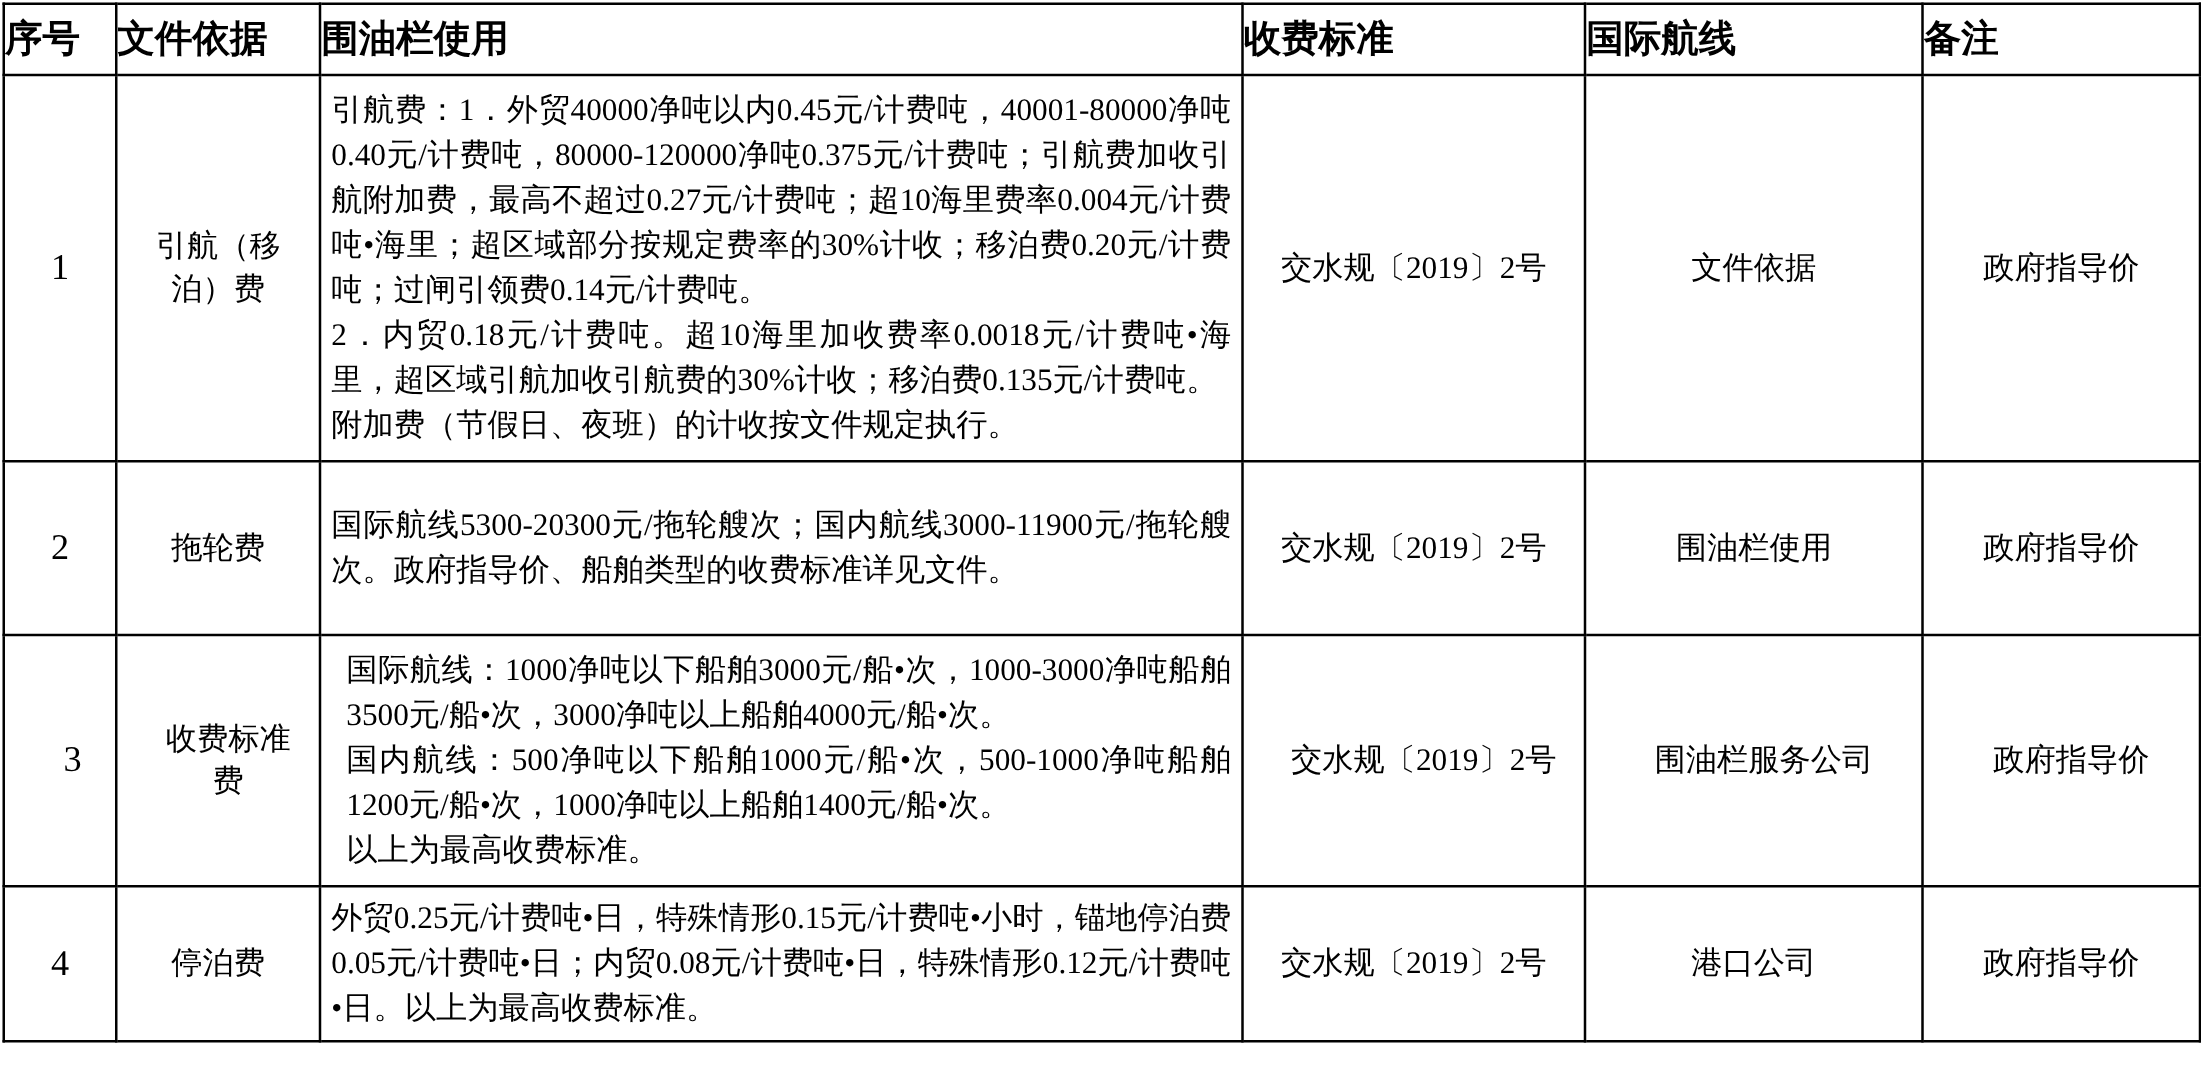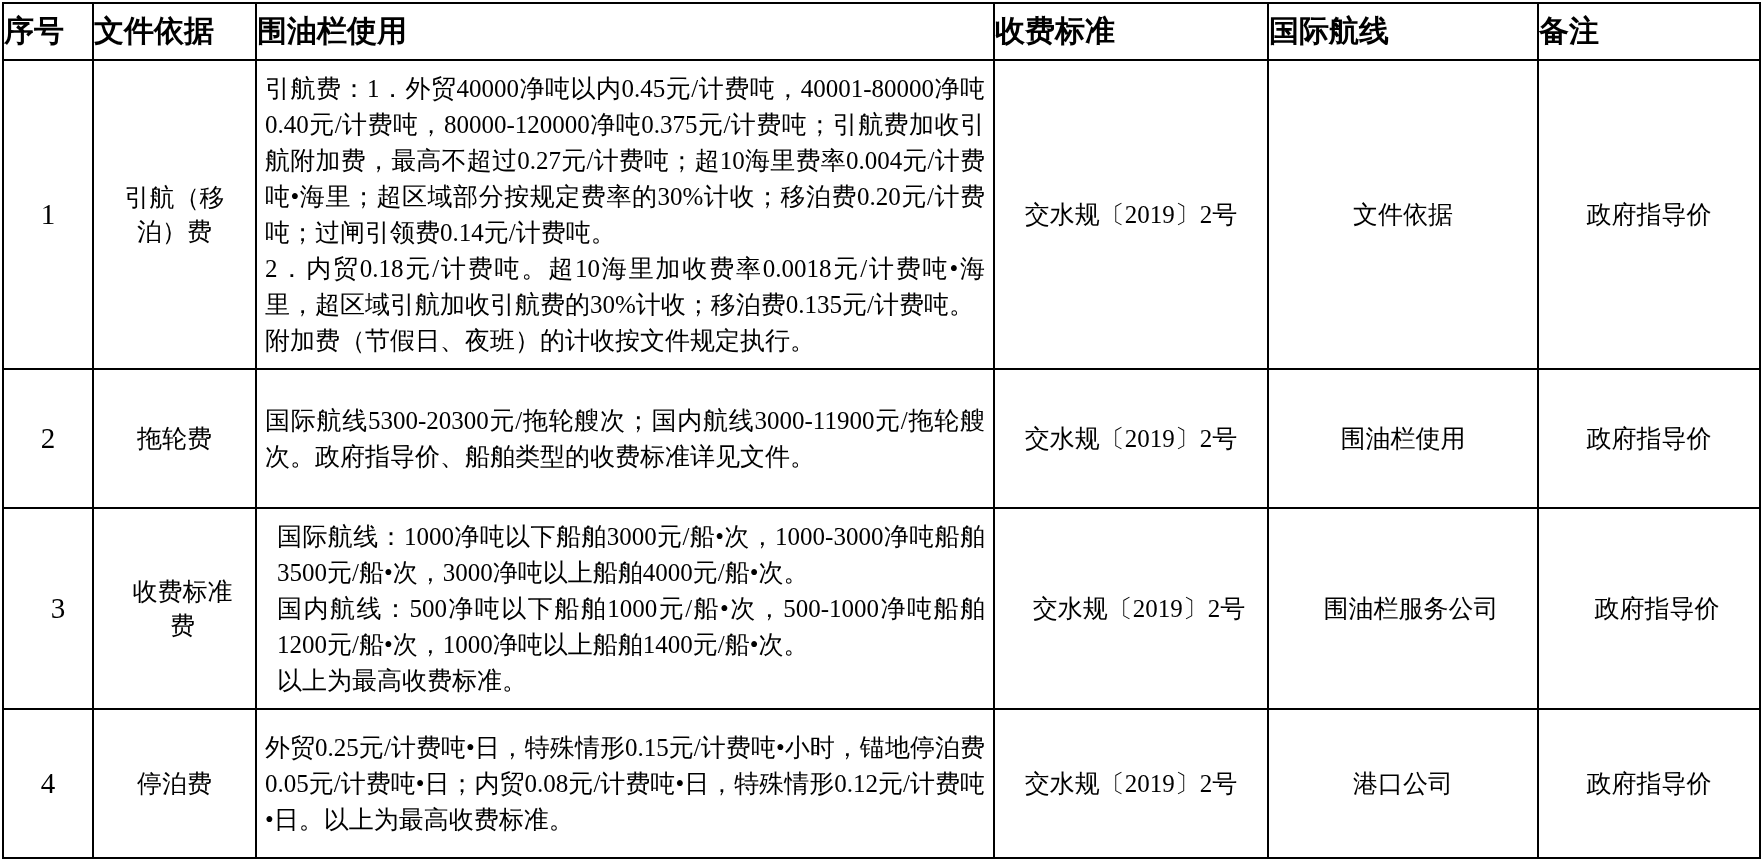--- a/index.html
+++ b/index.html
@@ -54,21 +54,21 @@
     text-align: justify;
     font-size: 25px;
     line-height: 36px;
     white-space: pre-line;
     padding: 2px 8px 2px 8px;
     vertical-align: middle;
   }
   tr.row-1 td { height: 309px; }
   tr.row-2 td { height: 139px; }
   tr.row-3 td { height: 201px; padding-left: 20px; }
-  tr.row-4 td { height: 149px; }
+  tr.row-4 td { height: 124px; }
 </style>
 </head>
 <body>
 
 <table class="fee-table">
   <colgroup>
     <col class="c-no">
       <col class="c-item">
       <col class="c-standard">
     <col class="c-basis">

